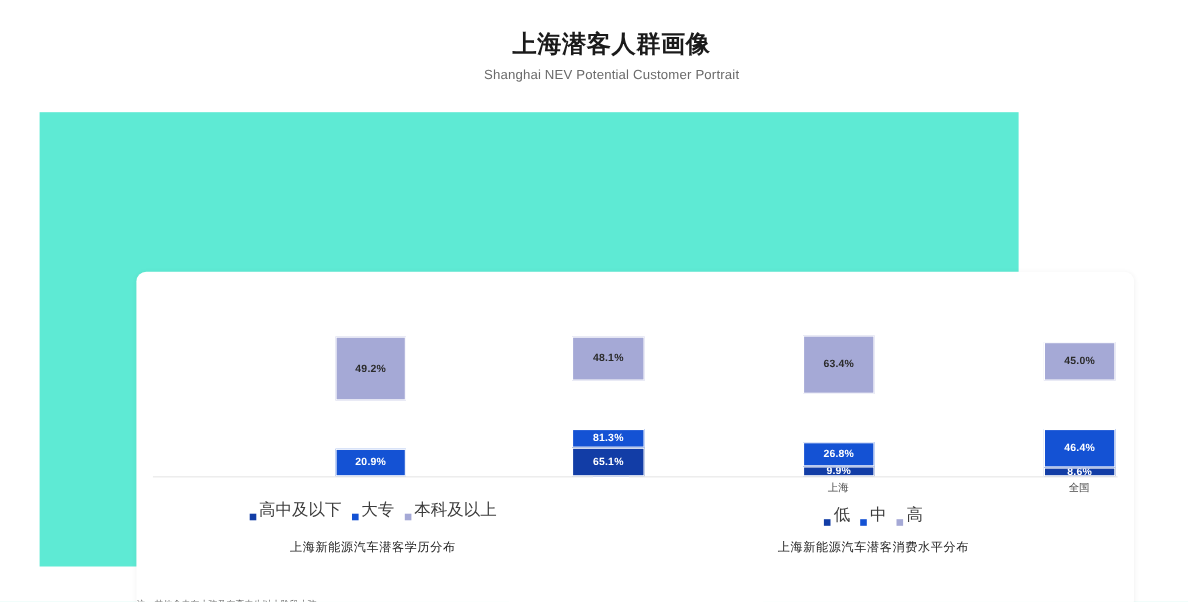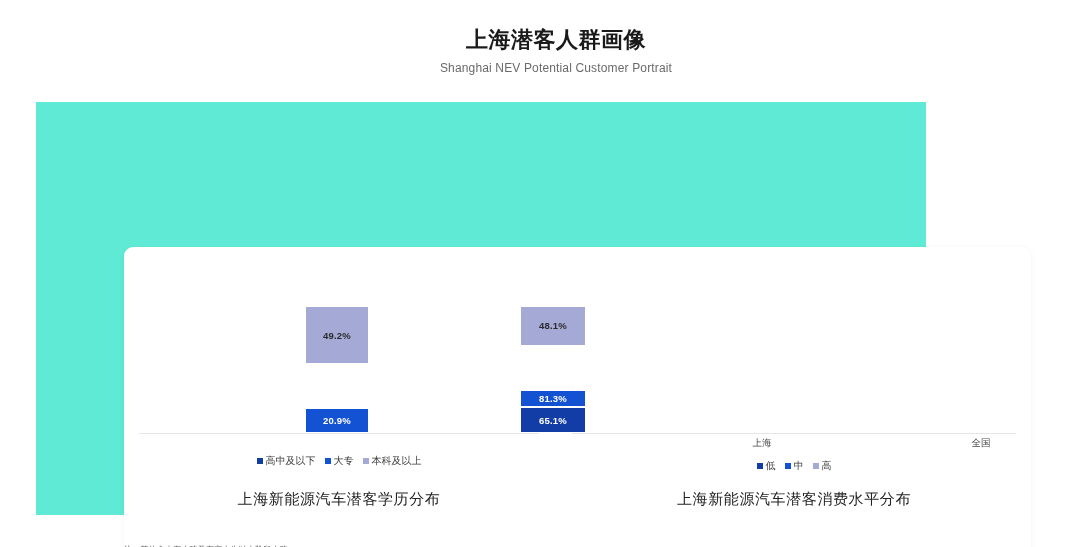--- a/index.html
+++ b/index.html
@@ -130,43 +130,43 @@
     width: 100%;
     display: flex;
     justify-content: center;
     align-items: center;
     gap: 9px;
   }
   .legend-left  { top: 207px; }
   .legend-right { top: 212px; }
   .legend-item {
     display: flex;
-    align-items: center;
+    align-items: flex-end;
     gap: 3px;
-    font-size: 10px;
+    font-size: 15px;
     color: #3c3c3c;
     white-space: nowrap;
   }
   .legend-swatch {
     width: 6px;
     height: 6px;
     display: inline-block;
     flex: none;
   }
   .sw-low  { background: #123da6; }
   .sw-mid  { background: #1452d4; }
   .sw-high { background: #a5a9d6; }
 
   
   .chart-caption {
     position: absolute;
     top: 243px;
     width: 100%;
     text-align: center;
-    font-size: 15px;
+    font-size: 11px;
     color: #232323;
     letter-spacing: 0.6px;
     white-space: nowrap;
   }
 
   
   .footnote {
     position: absolute;
     left: 0px;
     top: 297px;
@@ -219,20 +219,34 @@
           <span class="legend-swatch sw-high"></span>
           <span>本科及以上</span>
         </div>
       </div>
 
       <div class="chart-caption">上海新能源汽车潜客学历分布</div>
     </div>
 
     <div class="chart-block chart-right">
 
+      <div class="plot-area">
+
+        <div class="bar" style="left:158px; width:65px; height:128px;">
+          <div class="seg seg-high" style="height:81px;">63.4%</div>
+          <div class="seg seg-mid" style="height:34px;">26.8%</div>
+          <div class="seg seg-low" style="height:13px;">9.9%</div>
+        </div>
+
+        <div class="bar" style="left:377px; width:65px; height:122px;">
+          <div class="seg seg-high" style="height:55px;">45.0%</div>
+          <div class="seg seg-mid" style="height:56px;">46.4%</div>
+          <div class="seg seg-low" style="height:11px;">8.6%</div>
+        </div>
+      </div>
 
       <div class="axis-line"></div>
 
       <div class="cat-label" style="left:190px;">上海</div>
       <div class="cat-label" style="left:409px;">全国</div>
 
       <div class="legend legend-right">
         <div class="legend-item">
           <span class="legend-swatch sw-low"></span>
           <span>低</span>

